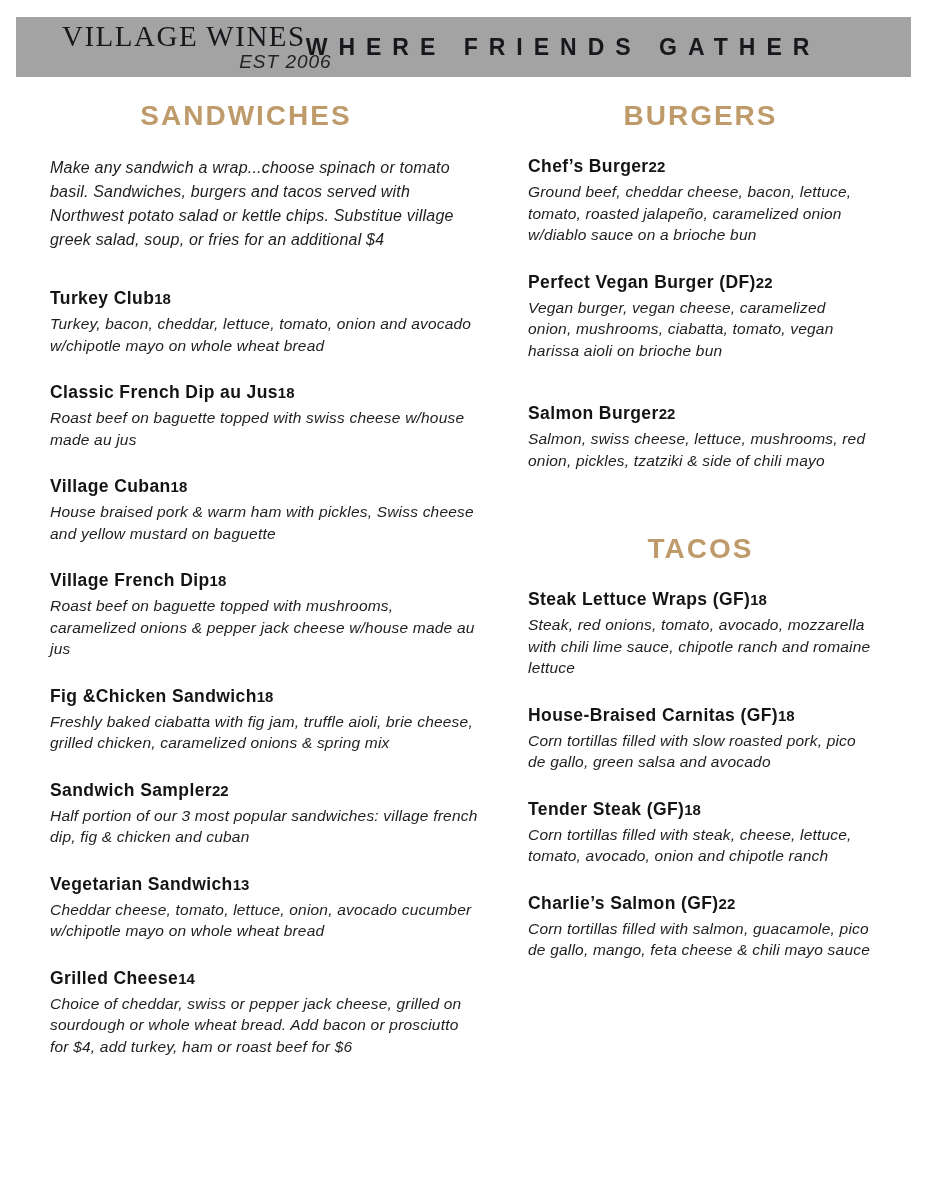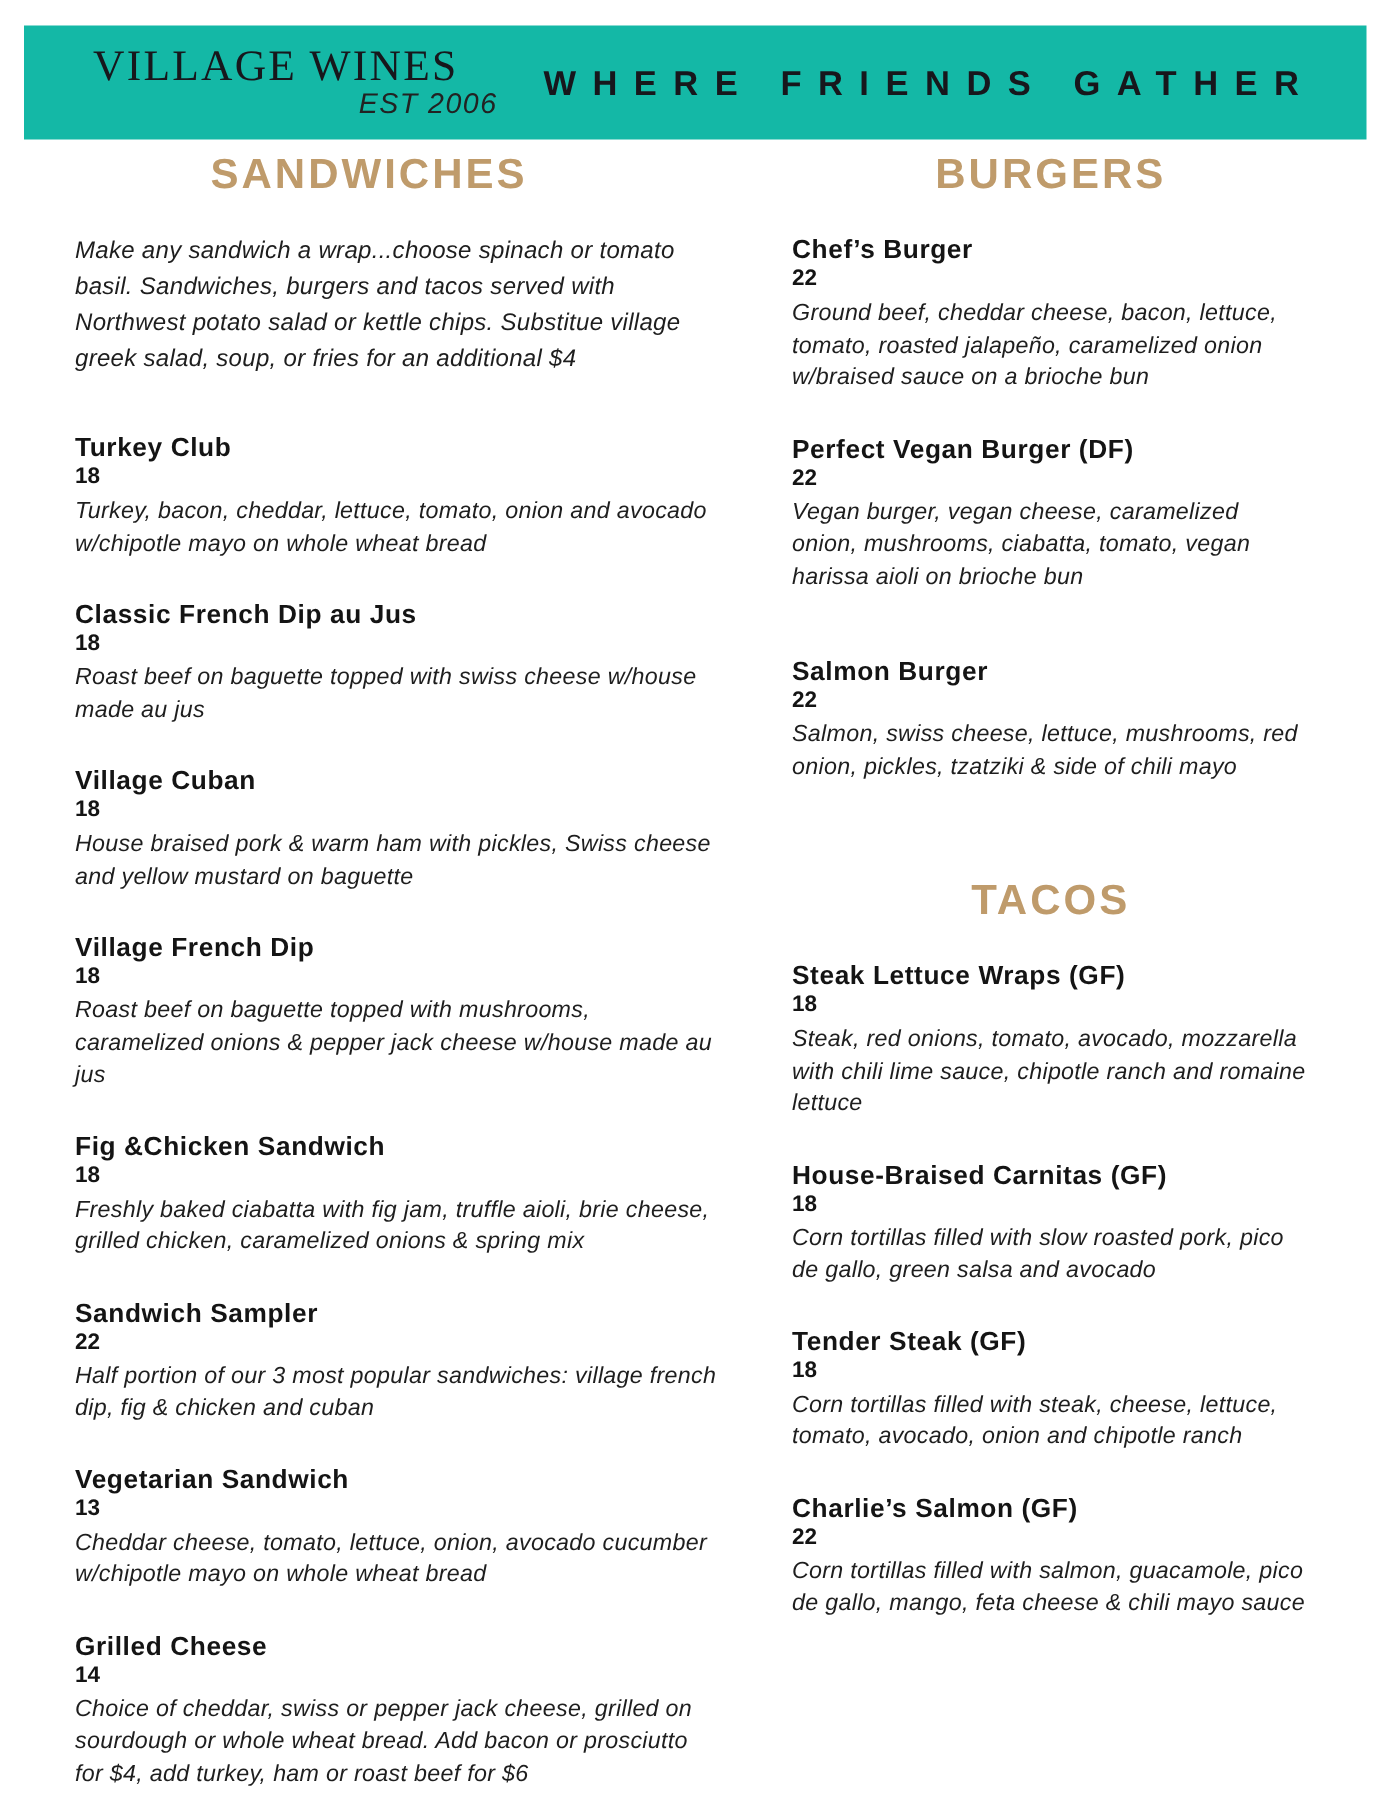--- a/index.html
+++ b/index.html
@@ -8,25 +8,24 @@
     font-family: "Liberation Sans", sans-serif;
     color: #1b1b1b;
     position: relative;
     overflow: hidden;
   }
 
   
   .header-bar {
     position: absolute;
     left: 16px; right: 16px; top: 17px;
-    height: 76px;
-    background: #14b8a6;
+    height: 60px;
+    background: #a3a3a3;
     display: flex;
     align-items: center;
-    justify-content: space-between;
     padding: 0 34px 0 46px;
   }
   .brand-block { display: flex; flex-direction: column; align-items: flex-start; }
   .brand-name {
     font-family: "Liberation Serif", serif;
     font-size: 29px;
     letter-spacing: 1.5px;
     color: #17171c;
     line-height: 1.05;
   }
@@ -72,21 +71,20 @@
     line-height: 24px;
     color: #1e1e1e;
     margin-bottom: 36px;
     letter-spacing: 0.2px;
   }
 
   .menu-item { margin-bottom: 26px; }
   .item-head {
     display: flex;
     align-items: baseline;
-    flex-direction: column;
   }
   .col-left  .item-head { width: 362px; }
   .col-right .item-head { width: 332px; }
   .item-name {
     font-size: 17.5px;
     font-weight: bold;
     letter-spacing: 0.4px;
     color: #141414;
   }
   .item-price {
@@ -189,21 +187,21 @@
   </div>
 
   <div class="col-right">
     <div class="section-title">BURGERS</div>
 
     <div class="menu-item">
       <div class="item-head">
         <span class="item-name">Chef’s Burger</span>
         <span class="item-price">22</span>
       </div>
-      <p class="item-desc">Ground beef, cheddar cheese, bacon, lettuce, tomato, roasted jalapeño, caramelized onion w/braised sauce on a brioche bun</p>
+      <p class="item-desc">Ground beef, cheddar cheese, bacon, lettuce, tomato, roasted jalapeño, caramelized onion w/diablo sauce on a brioche bun</p>
     </div>
 
     <div class="menu-item">
       <div class="item-head">
         <span class="item-name">Perfect Vegan Burger (DF)</span>
         <span class="item-price">22</span>
       </div>
       <p class="item-desc">Vegan burger, vegan cheese, caramelized onion, mushrooms, ciabatta, tomato, vegan harissa aioli on brioche bun</p>
     </div>
 

